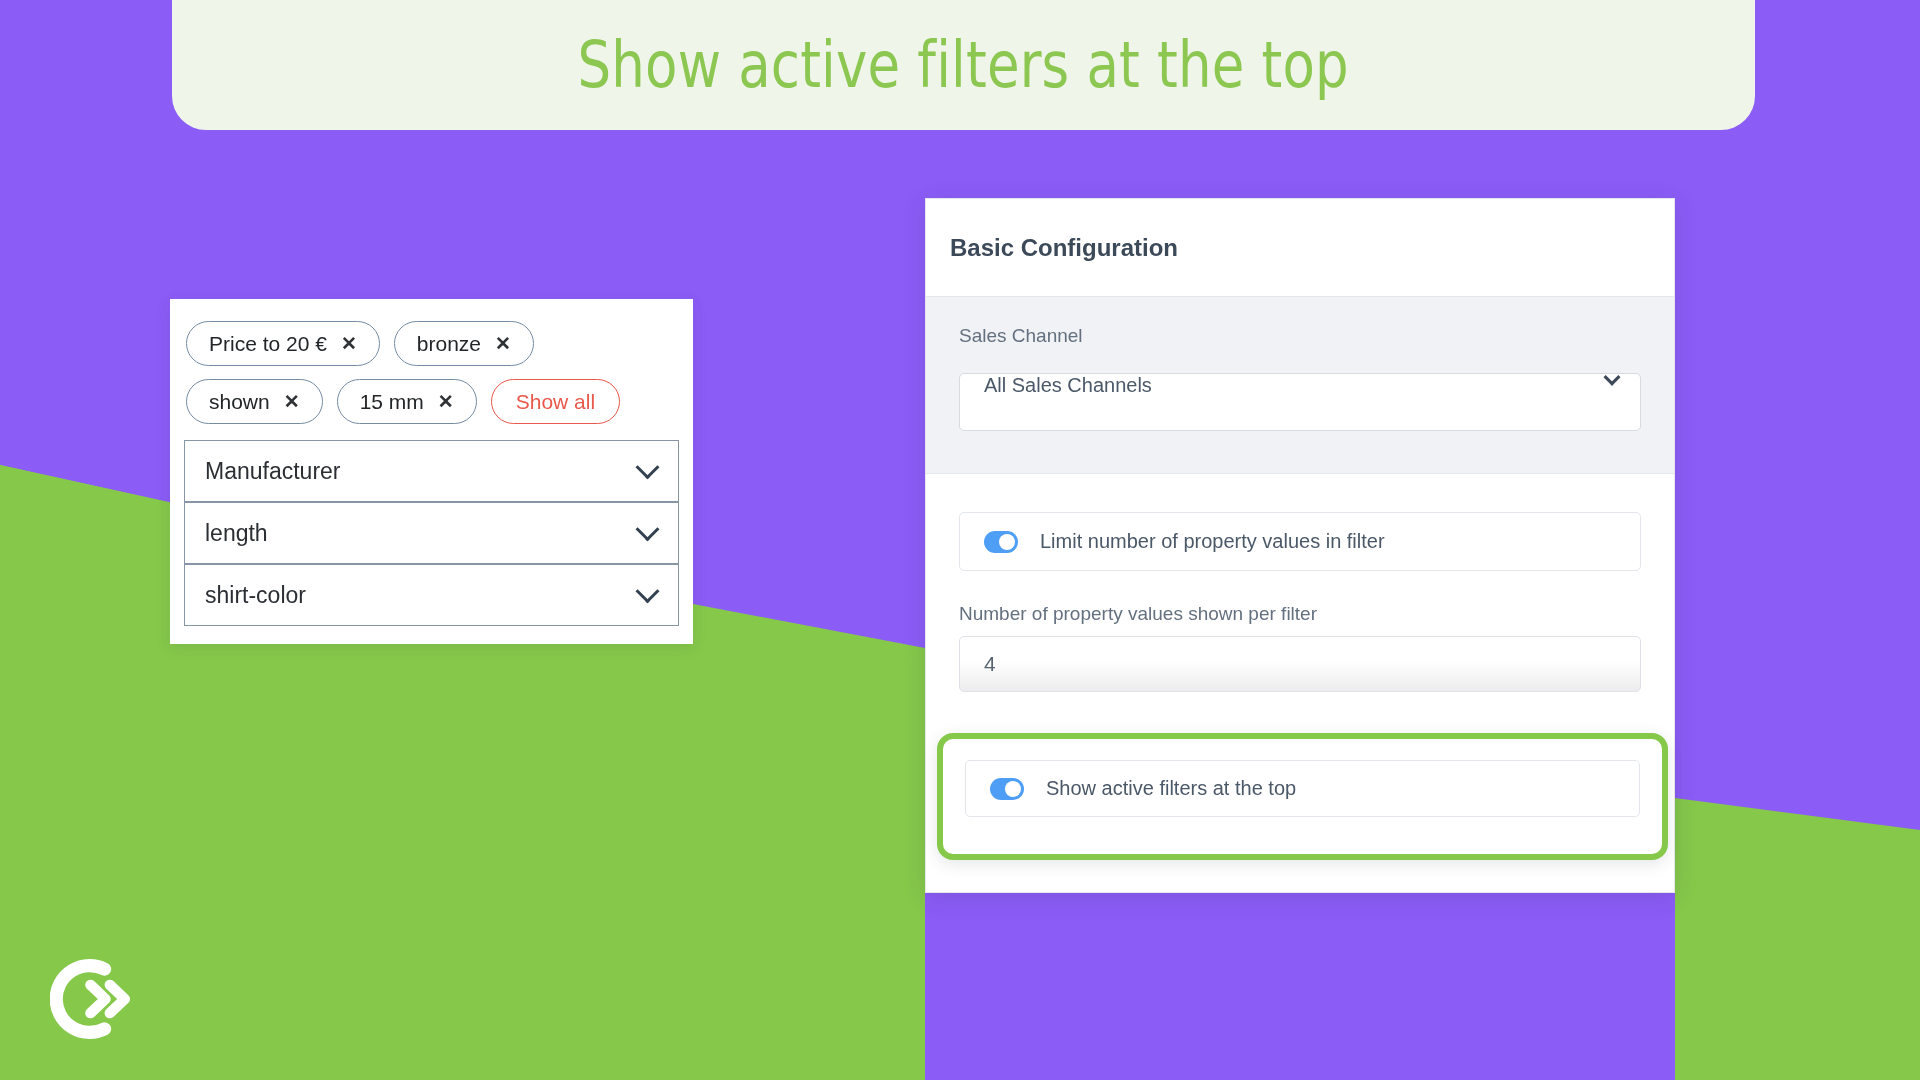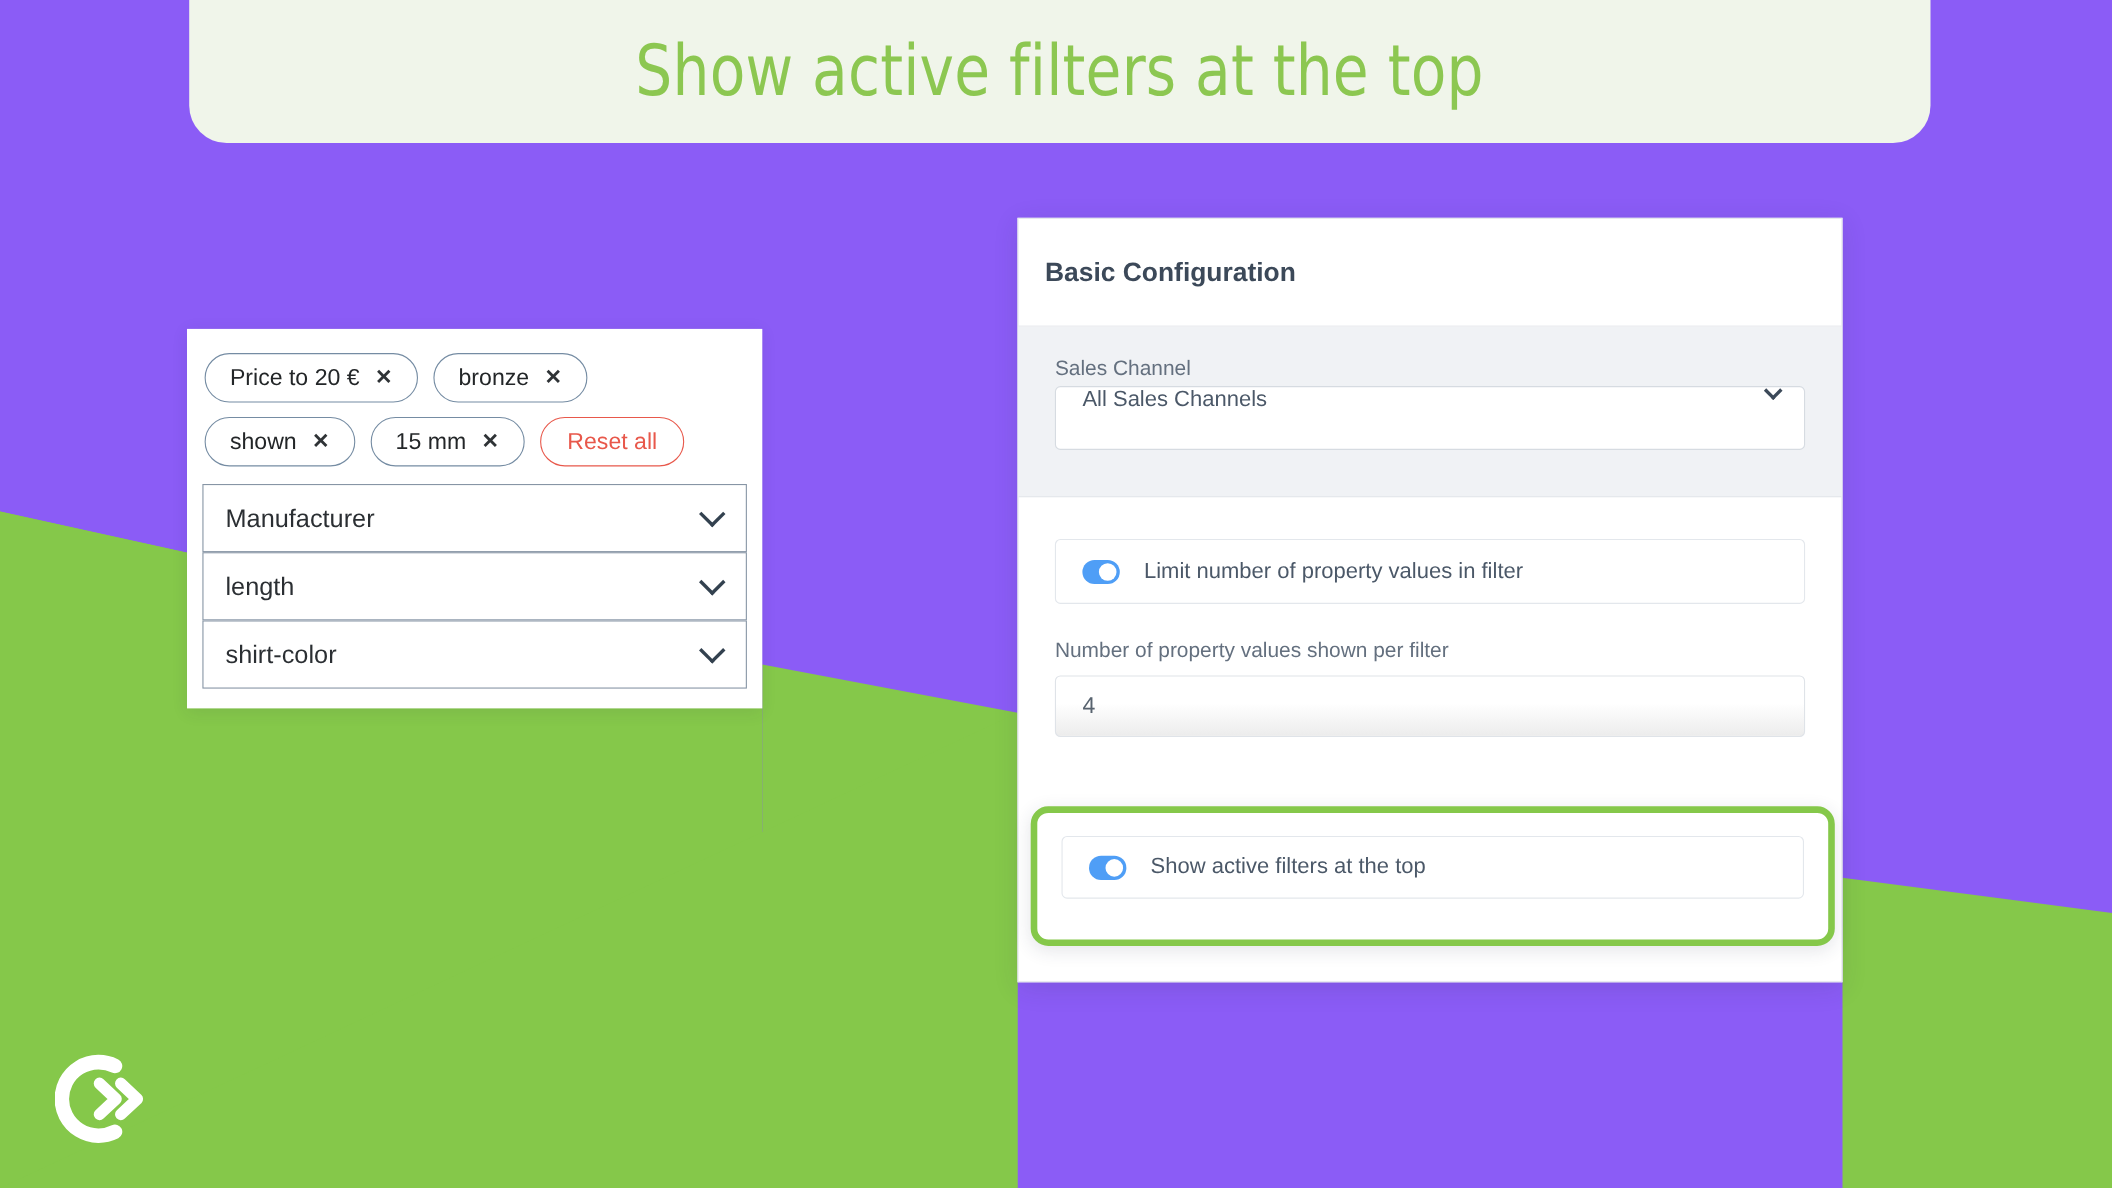--- a/index.html
+++ b/index.html
@@ -153,21 +153,21 @@
   }
 
   #sales-section {
     background: #f0f2f5;
     border-bottom: 1px solid #e4e7ec;
     padding: 28px 33px 42px 33px;
   }
   #sales-label {
     font-size: 19px;
     color: #64707f;
-    margin-bottom: 4px;
+    margin-bottom: 26px;
   }
   #sales-select {
     height: 58px;
     background: #fff;
     border: 1px solid #d6dbe1;
     border-radius: 5px;
     display: flex;
     align-items: flex-start;
     justify-content: space-between;
     padding: 0 22px 0 24px;
@@ -300,21 +300,21 @@
       </div>
       <div class="pill">
         <span>shown</span>
         <span class="x">✕</span>
       </div>
       <div class="pill">
         <span>15 mm</span>
         <span class="x">✕</span>
       </div>
       <div class="pill reset">
-        <span>Reset all</span>
+        <span>Show all</span>
       </div>
     </div>
 
     <div id="filter-accordions">
       <div class="accordion">
         <span>Manufacturer</span>
         <span class="chev"></span>
       </div>
       <div class="accordion">
         <span>length</span>

